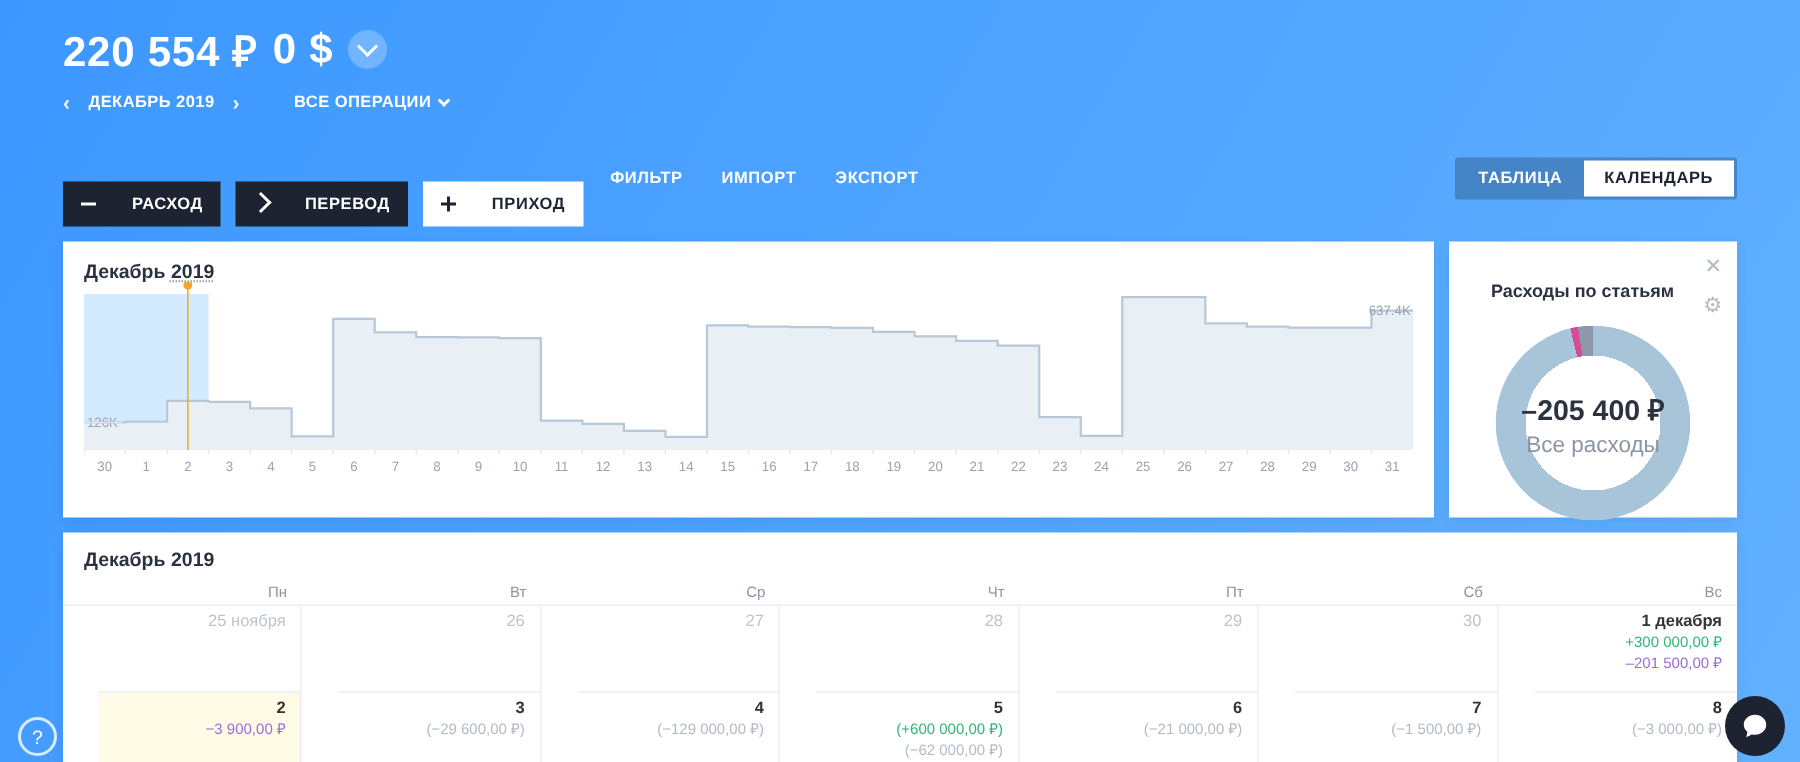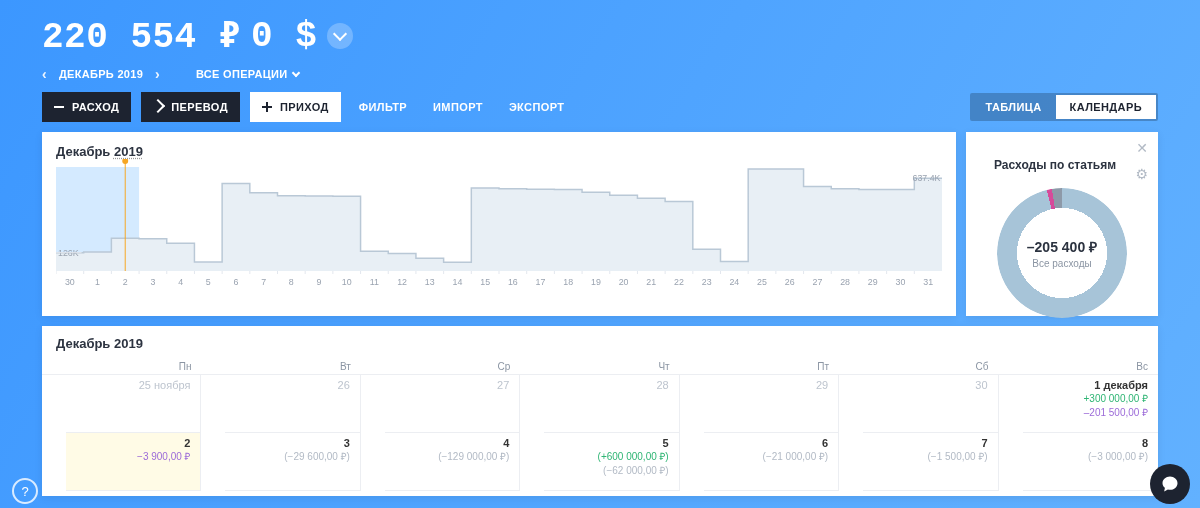--- a/index.html
+++ b/index.html
@@ -19,34 +19,34 @@
   body {
     width:1200px; height:508px;
     background: linear-gradient(120deg, var(--bg-grad-a), var(--bg-grad-b));
     color: #fff;
     overflow:hidden;
     position:relative;
   }
 
   
   .balances { display:flex; align-items:center; gap:10px; padding: 14px 0 4px 42px; font-weight:600; }
-  .balances .amt { font-size:36px; letter-spacing:.5px;font-family:Liberation Mono, monospace; }
+  .balances .amt { font-size:28px; letter-spacing:.5px; }
   .circ-btn { width:26px; height:26px; border-radius:50%; background:rgba(255,255,255,.25); display:flex; align-items:center; justify-content:center; cursor:pointer; }
   .chev { width:10px; height:10px; border-right:2px solid #fff; border-bottom:2px solid #fff; transform:rotate(45deg); margin-top:-4px; }
 
   
   .period-row { display:flex; align-items:center; gap:12px; padding: 4px 0 10px 42px; font-size:11px; font-weight:700; letter-spacing:.3px; }
   .period-row .nav-arr { cursor:pointer; font-size:14px; opacity:.9; }
   .period-row .label { text-transform:uppercase; }
   .period-row .ops { margin-left:24px; display:flex; align-items:center; gap:6px; cursor:pointer; }
   .mini-chev { width:6px; height:6px; border-right:2px solid #fff; border-bottom:2px solid #fff; transform:rotate(45deg); margin-top:-3px; }
 
   
   .toolbar { display:flex; align-items:center; gap:10px; padding: 0 42px 10px 42px; }
-  .btn-dark, .btn-white { height:30px; display:flex; align-items:center; gap:8px; padding:0 12px; font-size:11px; font-weight:700; letter-spacing:.4px; cursor:pointer; border:none; }
+  .btn-dark, .btn-white { height:30px; display:flex; align-items:center; gap:24px; padding:0 12px; font-size:11px; font-weight:700; letter-spacing:.4px; cursor:pointer; border:none;margin-top:35px; }
   .btn-dark { background:#1d2330; color:#fff; }
   .btn-white { background:#fff; color:#1d2330; }
   .text-link { background:none; border:none; color:#fff; font-size:11px; font-weight:700; letter-spacing:.4px; cursor:pointer; padding:0 8px; }
   .spacer { flex:1; }
   .view-toggle { display:flex; background:rgba(0,0,0,.22); padding:2px; border-radius:2px; }
   .view-toggle > div { padding:6px 14px; font-size:11px; font-weight:700; letter-spacing:.4px; cursor:pointer; color:#fff; }
   .view-toggle > div.active { background:#fff; color:#1d2330; }
 
   
   .content { display:flex; gap:10px; padding: 0 42px; }
@@ -61,22 +61,22 @@
   .side-card .close { position:absolute; top:8px; right:10px; color:#b2bac5; cursor:pointer; font-size:14px; }
   .side-card .gear { position:absolute; top:34px; right:10px; color:#b2bac5; cursor:pointer; font-size:14px; }
 
   .donut-wrap { position:relative; width:130px; height:130px; margin: 14px auto 0 auto; }
   .donut { width:130px; height:130px; border-radius:50%;
     background: conic-gradient(#a7c4d8 0deg 346.5deg, #d64a9a 346.5deg 351deg, #8d99a8 351deg 360deg);
     -webkit-mask: radial-gradient(circle, transparent 45px, #000 45px);
             mask: radial-gradient(circle, transparent 45px, #000 45px);
   }
   .donut-center { position:absolute; inset:0; display:flex; flex-direction:column; align-items:center; justify-content:center; }
-  .donut-center .val { font-size:14px; font-weight:700; color:var(--ink); }
-  .donut-center .sub { font-size:10px; color:#8b95a3; margin-top:2px; }
+  .donut-center .val { font-size:19px; font-weight:700; color:var(--ink); }
+  .donut-center .sub { font-size:15px; color:#8b95a3; margin-top:2px; }
 
   
   .chart-svg { width:100%; height:130px; display:block; }
   .axis-label { fill:#9aa3b0; font-size:9px; }
   .step-line { stroke:#b9c8d6; stroke-width:1.5; fill:none; }
   .step-fill { fill:#e8eff5; }
   .hilite-fill { fill:#cfe8ff; opacity:.9; }
   .marker-line { stroke:#f6a623; stroke-width:1; }
   .vline { stroke:#e3e7ee; stroke-width:1; }
 

